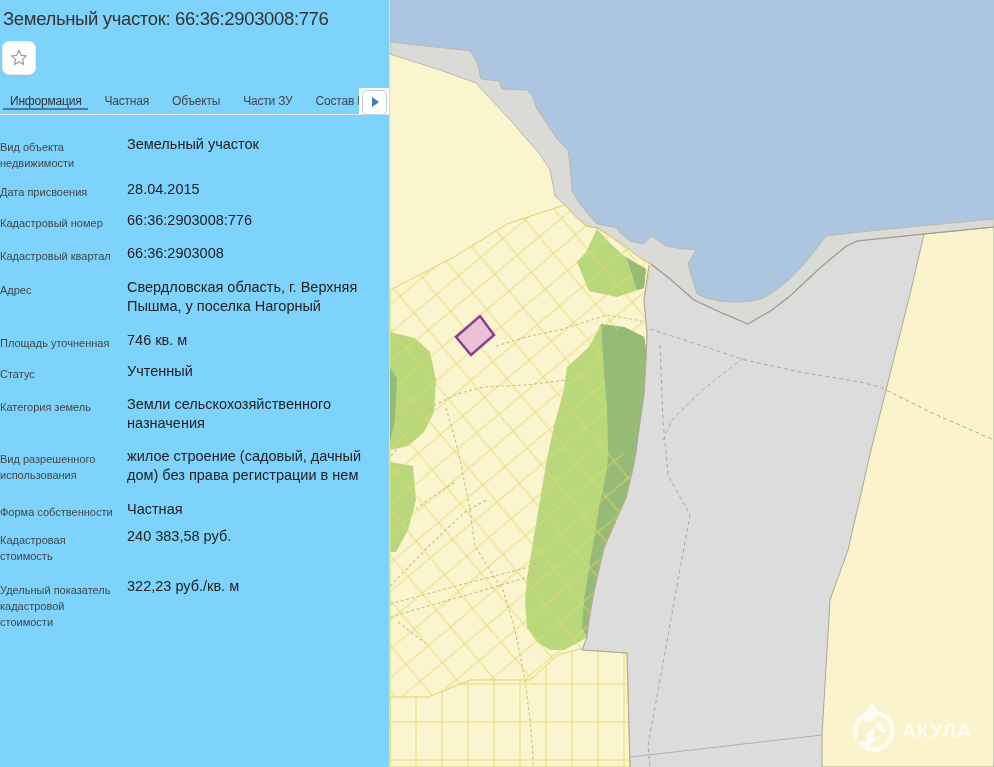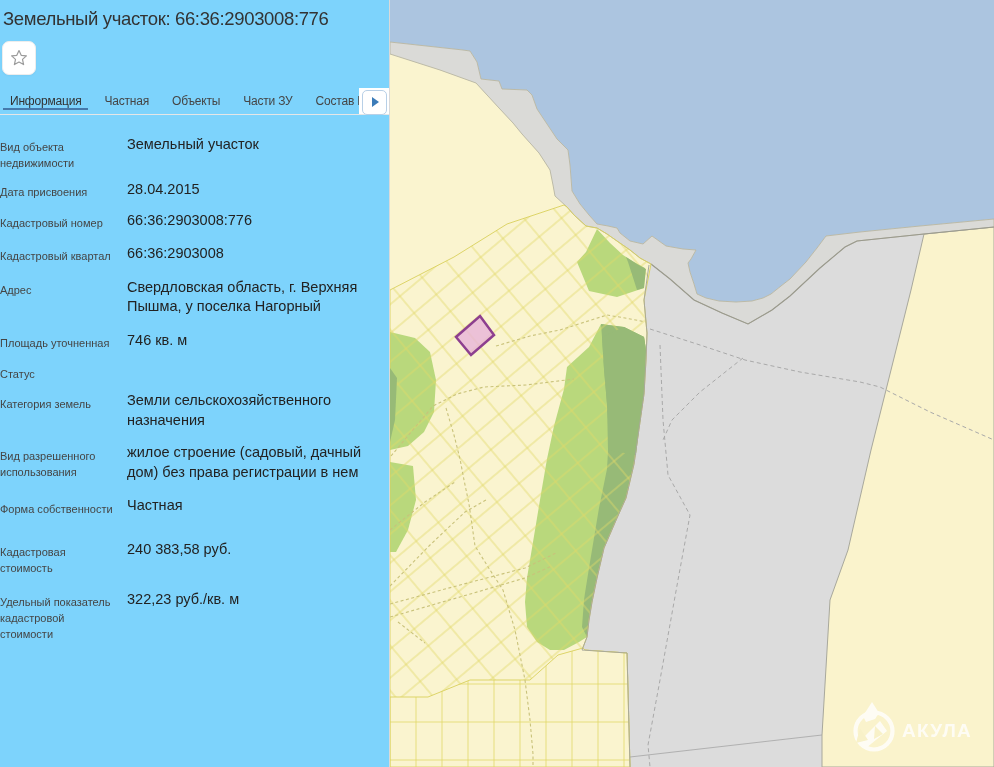--- a/index.html
+++ b/index.html
@@ -70,33 +70,34 @@
         <div class="val">Свердловская область, г. Верхняя<br>Пышма, у поселка Нагорный</div>
       </div>
 
     <div class="row" style="margin-bottom:11.5px">
         <div class="lbl">Площадь уточненная</div>
         <div class="val">746 кв. м</div>
       </div>
 
     <div class="row" style="margin-bottom:13.5px">
         <div class="lbl">Статус</div>
+        <div class="val">Учтенный</div>
       </div>
 
     <div class="row" style="margin-bottom:13px">
         <div class="lbl">Категория земель</div>
         <div class="val">Земли сельскохозяйственного<br>назначения</div>
       </div>
 
     <div class="row" style="margin-bottom:14px">
         <div class="lbl">Вид разрешенного<br>использования</div>
         <div class="val">жилое строение (садовый, дачный<br>дом) без права регистрации в нем</div>
       </div>
 
-    <div class="row" style="margin-bottom:24px">
+    <div class="row" style="margin-bottom:8px">
         <div class="lbl">Форма собственности</div>
         <div class="val">Частная</div>
       </div>
 
     <div class="row" style="margin-bottom:18px">
         <div class="lbl">Кадастровая<br>стоимость</div>
         <div class="val">240 383,58 руб.</div>
       </div>
 
     <div class="row">

